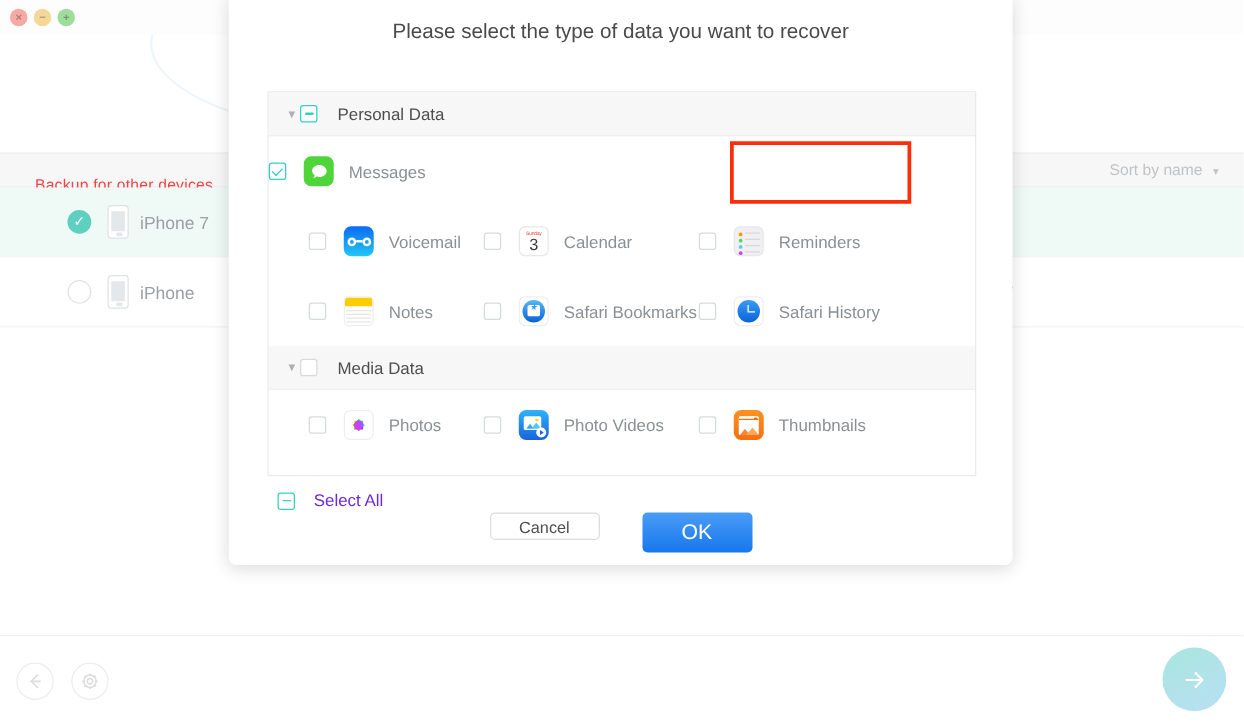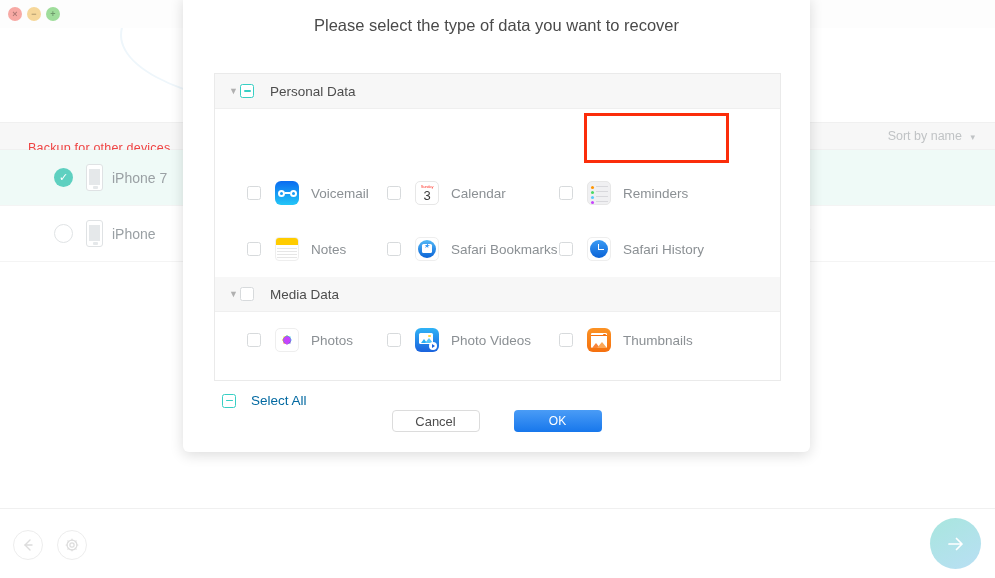--- a/index.html
+++ b/index.html
@@ -171,35 +171,35 @@
   
   #messages-highlight{
     position:absolute; left:584px; top:113px; width:145px; height:50px;
     border:3px solid #fb2d0a; z-index:30; pointer-events:none;
   }
 
   
   #select-all-row{
     position:absolute; left:39px; top:397px; display:flex; align-items:center;
   }
-  #select-all-label{ font-size:13.5px; color:#0369a1; margin-left:15px; }
+  #select-all-label{ font-size:13.5px; color:#6d28d9; margin-left:15px; }
 
   #dialog-buttons{
     position:absolute; left:0; top:414px; width:627px;
     display:flex; justify-content:center; gap:34px;
   }
   #cancel-button{
     width:88px; height:22px; border:1px solid #dcdcdc; border-radius:4px;
     background:#fff; font-family:inherit; font-size:13px; color:#4d4d4d;
     display:flex; align-items:center; justify-content:center; cursor:pointer;
   }
   #ok-button{
-    width:88px; height:22px; border:none; border-radius:4px;
+    width:88px; height:32px; border:none; border-radius:4px;
     background:linear-gradient(180deg,#4a9cf6 0%,#1777ec 100%);
-    font-family:inherit; font-size:12px; color:#fff;
+    font-family:inherit; font-size:17px; color:#fff;
     display:flex; align-items:center; justify-content:center; cursor:pointer;
   }
 
   
   .ic-contacts{ background:#fff; border:1px solid #e7e7e7; border-radius:5px; overflow:hidden; }
   .ic-contacts .head{ position:absolute; left:5px; top:4px; width:8px; height:8px; border-radius:50%; background:#b7b7b7; }
   .ic-contacts .body{ position:absolute; left:2px; top:13px; width:14px; height:10px; border-radius:7px 7px 0 0; background:#b7b7b7; }
   .ic-contacts .tabs{ position:absolute; right:1px; top:2px; width:4px; bottom:2px; }
   .ic-contacts .tabs i{ display:block; height:3.2px; margin-bottom:1.2px; }
 
@@ -320,20 +320,29 @@
 
     <div class="group-header">
       <span class="group-caret">▼</span>
       <span class="cbx dash"></span>
       <span class="group-label">Personal Data</span>
     </div>
 
     <div class="grid">
 
       <div class="grid-row">
+        <div class="cell c2">
+          <span class="cbx check"></span>
+          <span class="ico ic-msg">
+            <svg width="17" height="17" viewBox="0 0 24 24">
+                <path d="M12 4.2c-4.6 0-8.2 2.9-8.2 6.5 0 2 1.1 3.8 2.9 5-.2 1.3-.9 2.4-1.8 3.2 1.7-.1 3.3-.8 4.4-1.6.9.2 1.8.4 2.7.4 4.6 0 8.2-2.9 8.2-6.5S16.6 4.2 12 4.2z" fill="#ffffff"></path>
+              </svg>
+          </span>
+          <span class="cell-label">Messages</span>
+        </div>
       </div>
 
       <div class="grid-row">
         <div class="cell c0">
           <span class="cbx"></span>
           <span class="ico ic-voicemail">
             <i class="o"></i>
               <i class="bar"></i>
               <i class="o"></i>
           </span>

